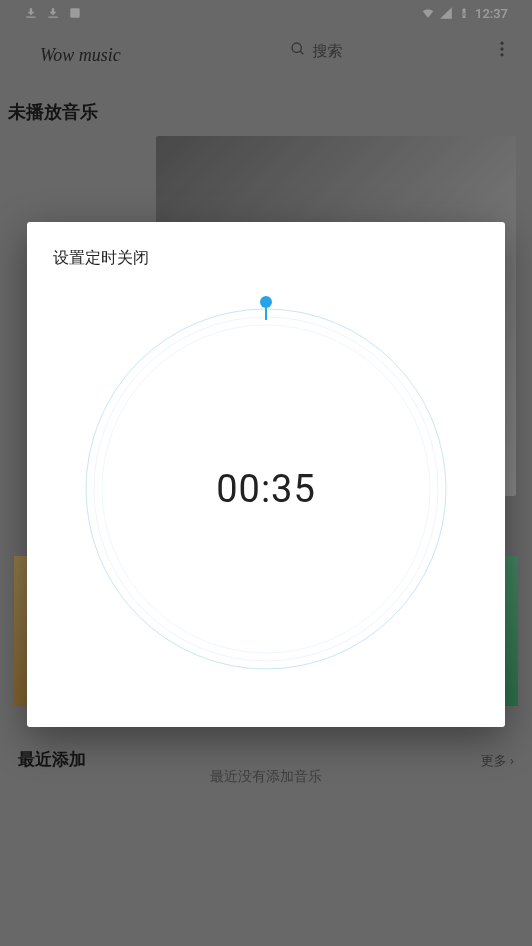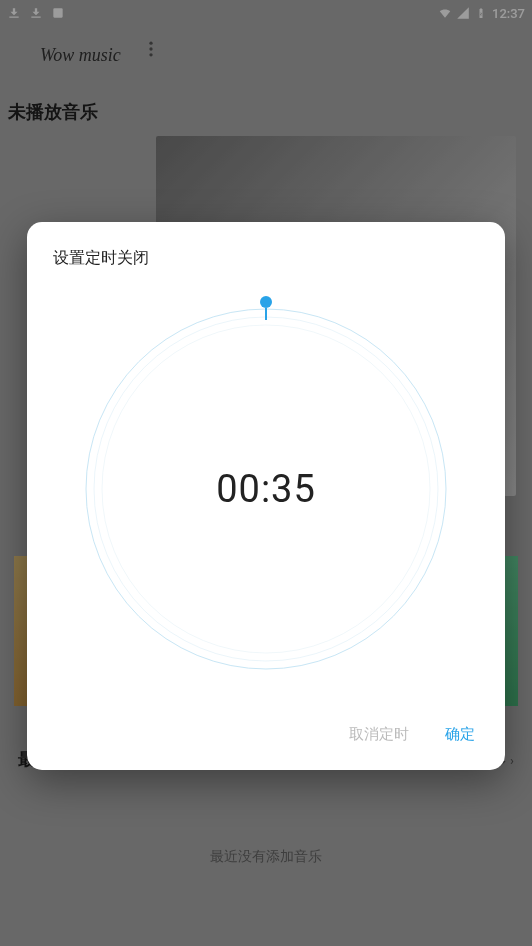--- a/index.html
+++ b/index.html
@@ -19,21 +19,21 @@
       position: absolute;
       inset: 0;
       background: #aaa;
       filter: brightness(0.85);
     }
     .status-bar {
       height: 26px;
       display: flex;
       align-items: center;
       justify-content: space-between;
-      padding: 0 7px;
+      padding: 0 24px;
       color: #fff;
       font-size: 13px;
       font-weight: 500;
     }
     .status-left {
       display: flex;
       gap: 8px;
       align-items: center;
     }
     .status-right {
@@ -99,39 +99,39 @@
     }
     .more-link {
       position: absolute;
       top: 752px;
       right: 18px;
       font-size: 13px;
       color: #555;
     }
     .empty-text {
       position: absolute;
-      top: 848px;
+      top: 768px;
       left: 0;
       right: 0;
       text-align: center;
       font-size: 14px;
       color: #666;
     }
     .overlay {
       position: absolute;
       inset: 0;
       background: rgba(0,0,0,0.28);
     }
     .dialog {
       position: absolute;
       left: 27px;
       right: 27px;
       top: 222px;
       background: #fff;
-      border-radius: 15px;
+      border-radius: 3px;
       box-shadow: 0 12px 40px rgba(0,0,0,0.4);
       padding: 26px 26px 18px;
     }
     .dialog-title {
       font-size: 16px;
       color: #222;
       margin-bottom: 20px;
     }
     .timer-circle-wrap {
       display: flex;
@@ -267,20 +267,29 @@
         <svg viewBox="0 0 24 24" width="12" height="14" fill="#fff">
             <path d="M15 4h-2V2h-2v2H9v18h6V4zm-3 14l-2-4h1.5V10L14 14h-1.5v4z"></path>
           </svg>
       </span>
       <span>12:37</span>
     </div>
   </div>
 
   <div class="top-bar">
     <div class="app-title">Wow music</div>
+    <div class="search-area">
+      <span>
+        <svg viewBox="0 0 24 24" width="16" height="16" fill="none" stroke="#555" stroke-width="2">
+            <circle cx="10" cy="10" r="7"></circle>
+            <line x1="20" y1="20" x2="15" y2="15"></line>
+          </svg>
+      </span>
+      <span>搜索</span>
+    </div>
     <div class="more-btn">
       <svg viewBox="0 0 24 24" width="20" height="20" fill="#555">
           <circle cx="12" cy="5" r="2"></circle>
           <circle cx="12" cy="12" r="2"></circle>
           <circle cx="12" cy="19" r="2"></circle>
         </svg>
     </div>
   </div>
 
   <div class="subtitle">未播放音乐</div>
@@ -310,17 +319,13 @@
         <circle class="circle-inner2" cx="190" cy="190" r="164"></circle>
       </svg>
       <div class="handle">
         <div class="handle-dot"></div>
         <div class="handle-pin"></div>
       </div>
       <div class="timer-text">00:35</div>
     </div>
   </div>
 
-  <div class="dialog-actions">
-    <button class="dialog-btn btn-cancel">取消定时</button>
-    <button class="dialog-btn btn-confirm">确定</button>
-  </div>
 </div>
 
 </body></html>

